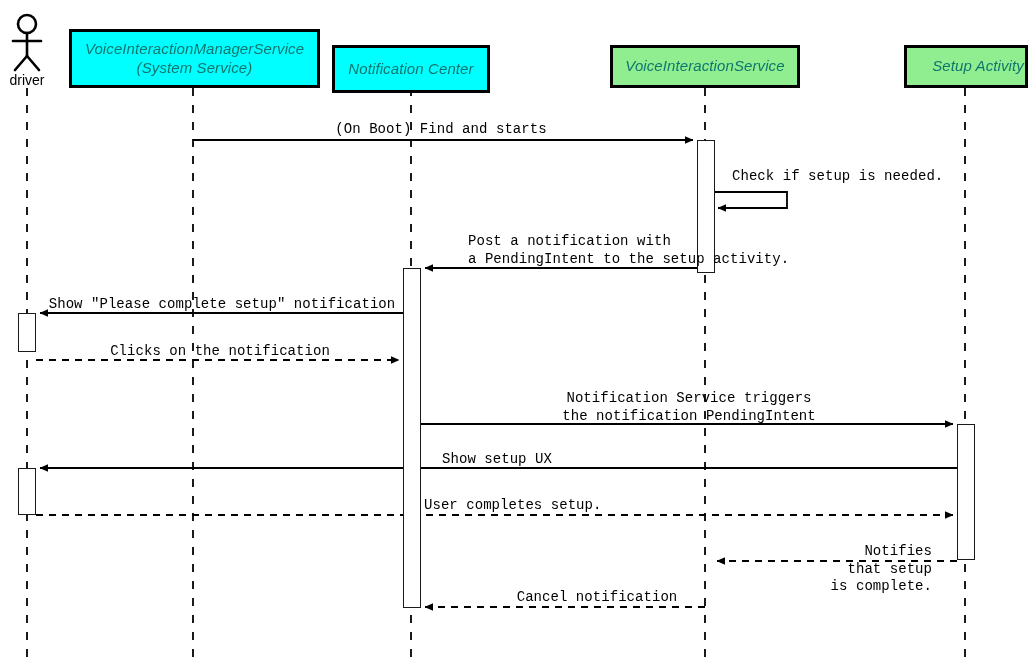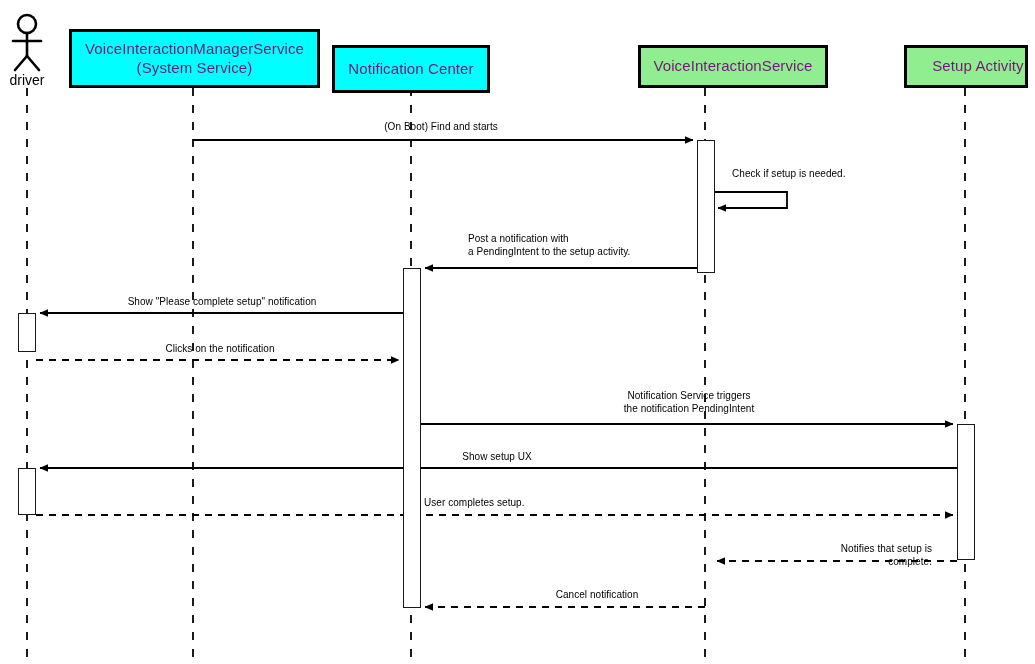--- a/index.html
+++ b/index.html
@@ -28,38 +28,40 @@
   .lifeline-box {
     position: absolute;
     box-sizing: border-box;
     border: 3px solid #000000;
     display: flex;
     align-items: center;
     justify-content: center;
     text-align: center;
     font-size: 15px;
     line-height: 1.22;
-    color: #701a75;
+    color: #0f766e;
     white-space: pre-line;
     letter-spacing: 0.1px;
+    font-style: italic;
   }
   .actor-label {
     position: absolute;
     font-size: 14px;
     color: #000000;
     text-align: center;
     white-space: nowrap;
   }
   .msg-label {
     position: absolute;
-    font-size: 10px;
+    font-size: 14px;
     color: #000000;
     white-space: pre-line;
     line-height: 1.25;
     letter-spacing: 0.05px;
+    font-family: Liberation Mono, monospace;
   }
   .msg-label.center { text-align: center; transform: translateX(-50%); }
   .msg-label.left   { text-align: left; }
   .msg-label.right  { text-align: right; transform: translateX(-100%); }
   .activation {
     position: absolute;
     box-sizing: border-box;
     background: #ffffff;
     border: 1.6px solid #1a1a1a;
   }
@@ -103,21 +105,21 @@
         <line x1="957" y1="561" x2="717" y2="561" stroke="#000000" stroke-width="1.8" marker-end="url(#arrow-filled)" stroke-dasharray="7 6"></line>
         <line x1="705" y1="607" x2="425" y2="607" stroke="#000000" stroke-width="1.8" marker-end="url(#arrow-filled)" stroke-dasharray="7 6"></line>
       </g>
   </svg>
 
   <div id="boxes-layer">
       <div class="actor-label" style="left: -23px; top: 72px; width: 100px;">driver</div>
       <div class="lifeline-box" style="left: 69px; top: 29px; width: 251px; height: 59px; background: rgb(0, 255, 255);"><span>VoiceInteractionManagerService
 (System Service)</span></div>
       <div class="lifeline-box" style="left: 332px; top: 45px; width: 158px; height: 48px; background: rgb(0, 255, 255);"><span>Notification Center</span></div>
-      <div class="lifeline-box" style="left: 610px; top: 45px; width: 190px; height: 43px; background: rgb(144, 238, 144); margin-left: 28px;"><span>VoiceInteractionService</span></div>
+      <div class="lifeline-box" style="left: 610px; top: 45px; width: 190px; height: 43px; background: rgb(144, 238, 144);"><span>VoiceInteractionService</span></div>
       <div class="lifeline-box" style="left: 904px; top: 45px; width: 124px; height: 43px; background: rgb(144, 238, 144); padding-left: 24px;"><span>Setup Activity</span></div>
     </div>
   <div id="activations-layer">
       <div class="activation" style="left: 697px; top: 140px; width: 18px; height: 133px;"></div>
       <div class="activation" style="left: 403px; top: 268px; width: 18px; height: 340px;"></div>
       <div class="activation" style="left: 18px; top: 313px; width: 18px; height: 39px;"></div>
       <div class="activation" style="left: 957px; top: 424px; width: 18px; height: 136px;"></div>
       <div class="activation" style="left: 18px; top: 468px; width: 18px; height: 47px;"></div>
     </div>
   <div id="labels-layer">

